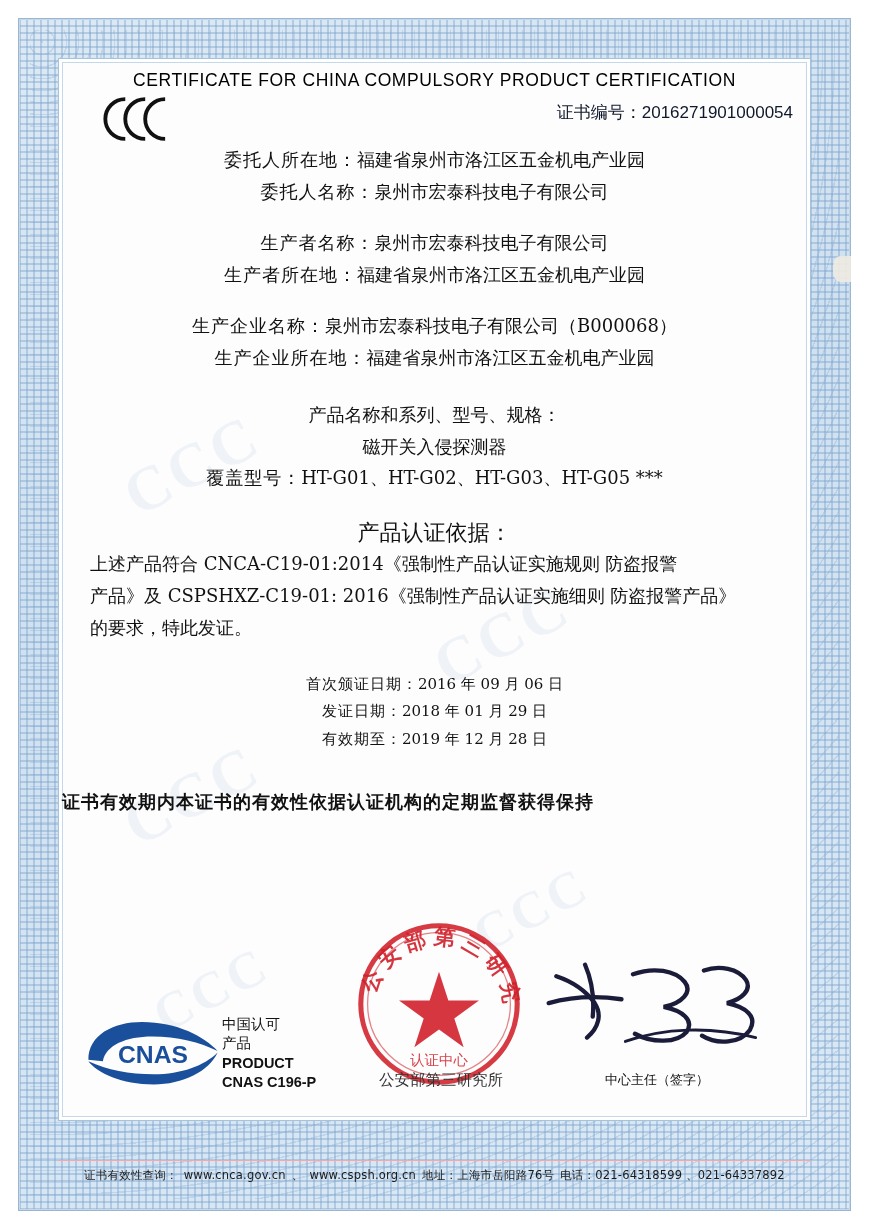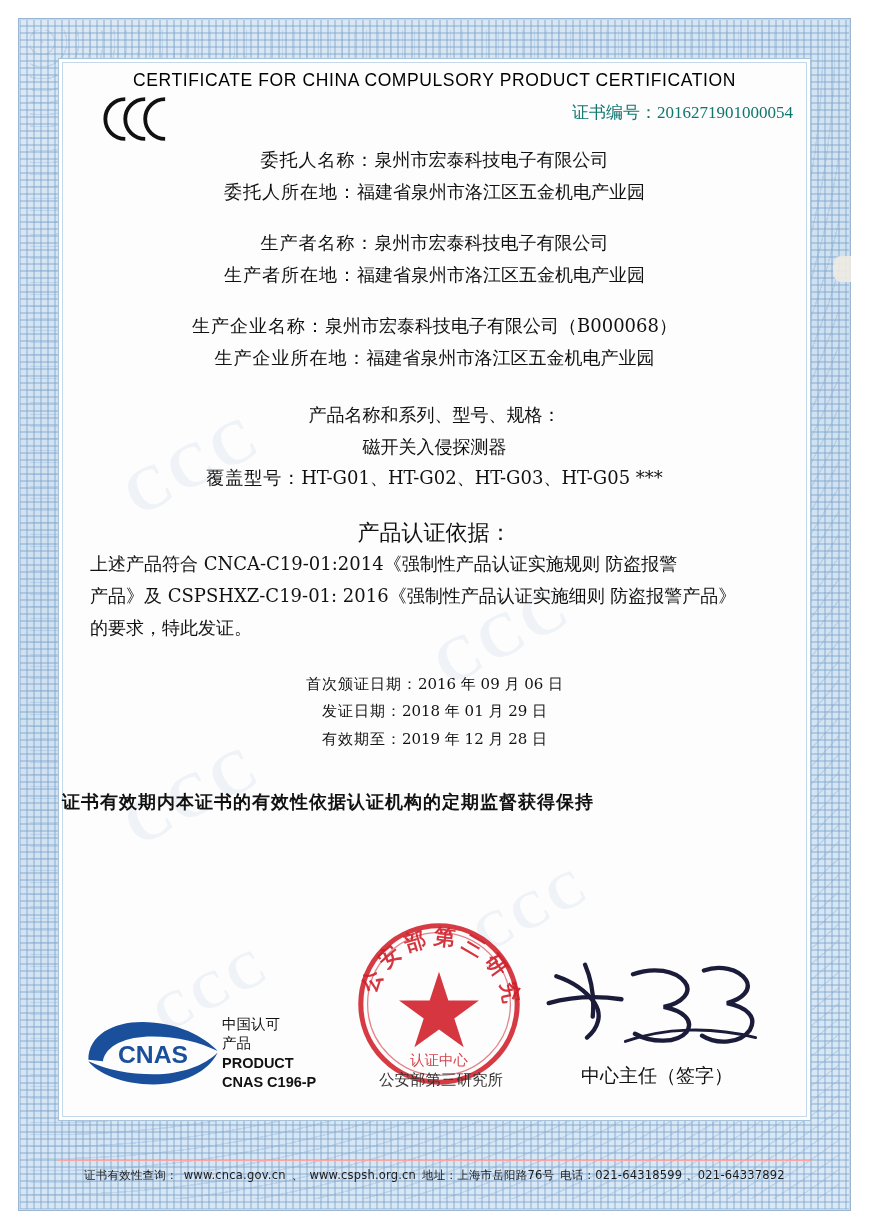--- a/index.html
+++ b/index.html
@@ -103,23 +103,23 @@
     font-size: 17.5px;
     letter-spacing: 0.6px;
     color: #000000;
     margin-top: 8px;
     font-family: "Liberation Sans", sans-serif;
   }
   .cert-no {
     text-align: right;
     padding-right: 14px;
     font-size: 17px;
-    color: #0f766e;
+    color: #0f172a;
     margin-top: 10px;
-    font-family: Liberation Serif, serif;
+    font-family: Liberation Sans, sans-serif;
   }
   .block {
     margin-top: 20px;
     text-align: center;
     font-size: 18px;
     line-height: 1.75;
     color: #111;
     font-family: "DejaVu Serif", serif;
   }
   .row {
@@ -207,21 +207,21 @@
     bottom: 58px;
     width: 230px;
     height: 96px;
   }
   .sign-caption {
     position: absolute;
     right: 30px;
     bottom: 22px;
     width: 240px;
     text-align: center;
-    font-size: 19px;
+    font-size: 13px;
     color: #111;
     font-family: "DejaVu Serif", serif;
   }
   
   .footer {
     position: absolute;
     left: 58px;
     right: 58px;
     bottom: 46px;
     border-top: 1px solid #fca5a5;
@@ -275,24 +275,24 @@
     </div>
 
     <div class="title-en">CERTIFICATE FOR CHINA COMPULSORY PRODUCT CERTIFICATION</div>
 
     <div class="cert-no">
       <span>证书编号：</span><span>2016271901000054</span>
     </div>
 
     <div class="block">
       <div class="row">
+        <span class="lbl">委托人所在地：</span><span>福建省泉州市洛江区五金机电产业园</span>
+      </div>
+      <div class="row">
         <span class="lbl">委托人名称：</span><span>泉州市宏泰科技电子有限公司</span>
-      </div>
-      <div class="row">
-        <span class="lbl">委托人所在地：</span><span>福建省泉州市洛江区五金机电产业园</span>
       </div>
     </div>
 
     <div class="block">
       <div class="row">
         <span class="lbl">生产者名称：</span><span>泉州市宏泰科技电子有限公司</span>
       </div>
       <div class="row">
         <span class="lbl">生产者所在地：</span><span>福建省泉州市洛江区五金机电产业园</span>
       </div>

